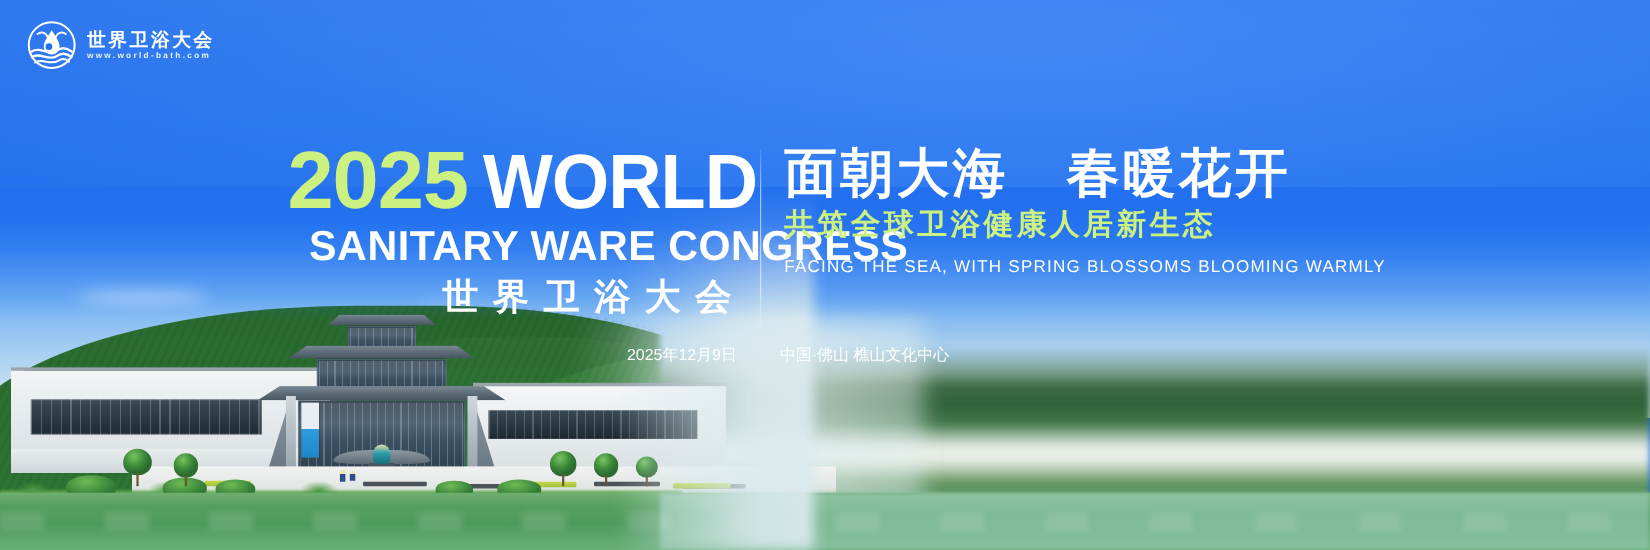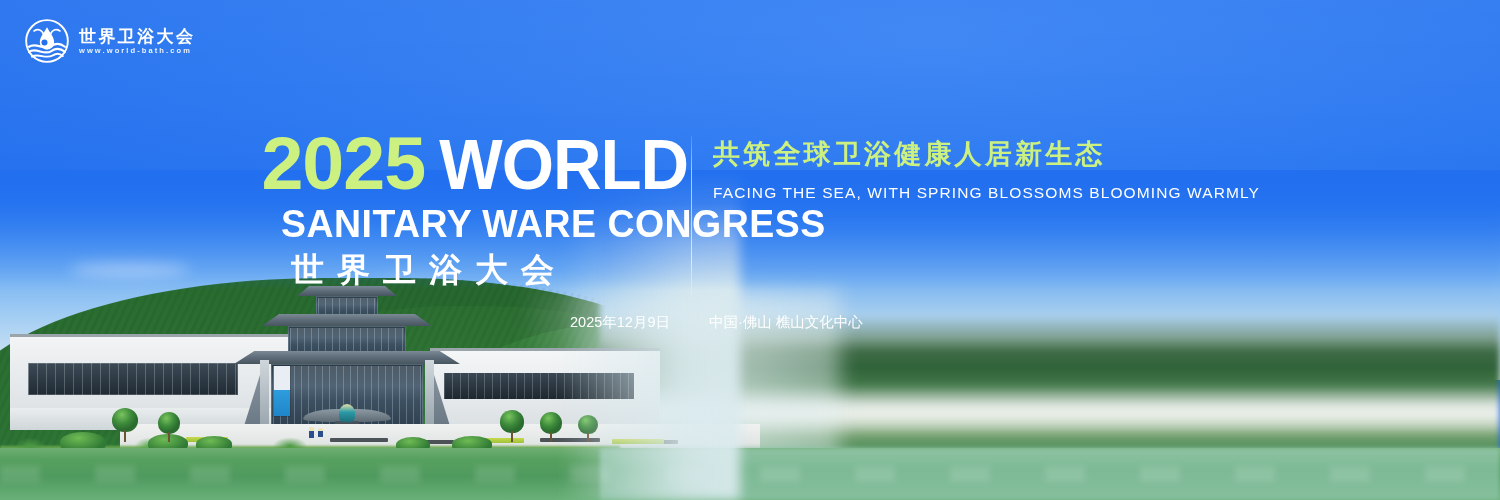--- a/index.html
+++ b/index.html
@@ -260,21 +260,21 @@
     font-size:17px; letter-spacing:2.4px; color:#ffffff; font-weight:700;
     line-height:1; white-space:nowrap;
   }
   .logo-url {
     font-size:7.5px; letter-spacing:2.1px; color:#eaf2ff; font-weight:700;
     line-height:1; white-space:nowrap;
   }
 
   
   .title-block {
-    position:absolute; left:278px; top:132px; width:400px; text-align:left;
+    position:absolute; left:278px; top:132px; width:400px; text-align:right;
   }
   .line-1 {
     display:flex; align-items:baseline; justify-content:center; gap:11px;
     line-height:.86;
   }
   .year {
     font-size:74px; font-weight:800; color:#cdf180; letter-spacing:-1px;
     font-family:"Liberation Sans","DejaVu Sans",sans-serif;
     transform:scaleX(1.02);
   }
@@ -448,20 +448,25 @@
       <span class="year">2025</span>
       <span class="world">WORLD</span>
     </div>
     <div class="line-2">SANITARY WARE CONGRESS</div>
     <div class="line-3">世界卫浴大会</div>
   </div>
 
   <div class="divider"></div>
 
   <div class="slogan-block">
+    <div class="slogan-cn">
+      <span>面朝大海</span>
+      <span class="gap"></span>
+      <span>春暖花开</span>
+    </div>
     <div class="slogan-sub">共筑全球卫浴健康人居新生态</div>
     <div class="slogan-en1">FACING THE SEA, WITH SPRING BLOSSOMS BLOOMING WARMLY</div>
   </div>
 
   <div class="meta-date">2025年12月9日</div>
   <div class="meta-place">中国·佛山  樵山文化中心</div>
 
 </div>
 
 </body></html>

